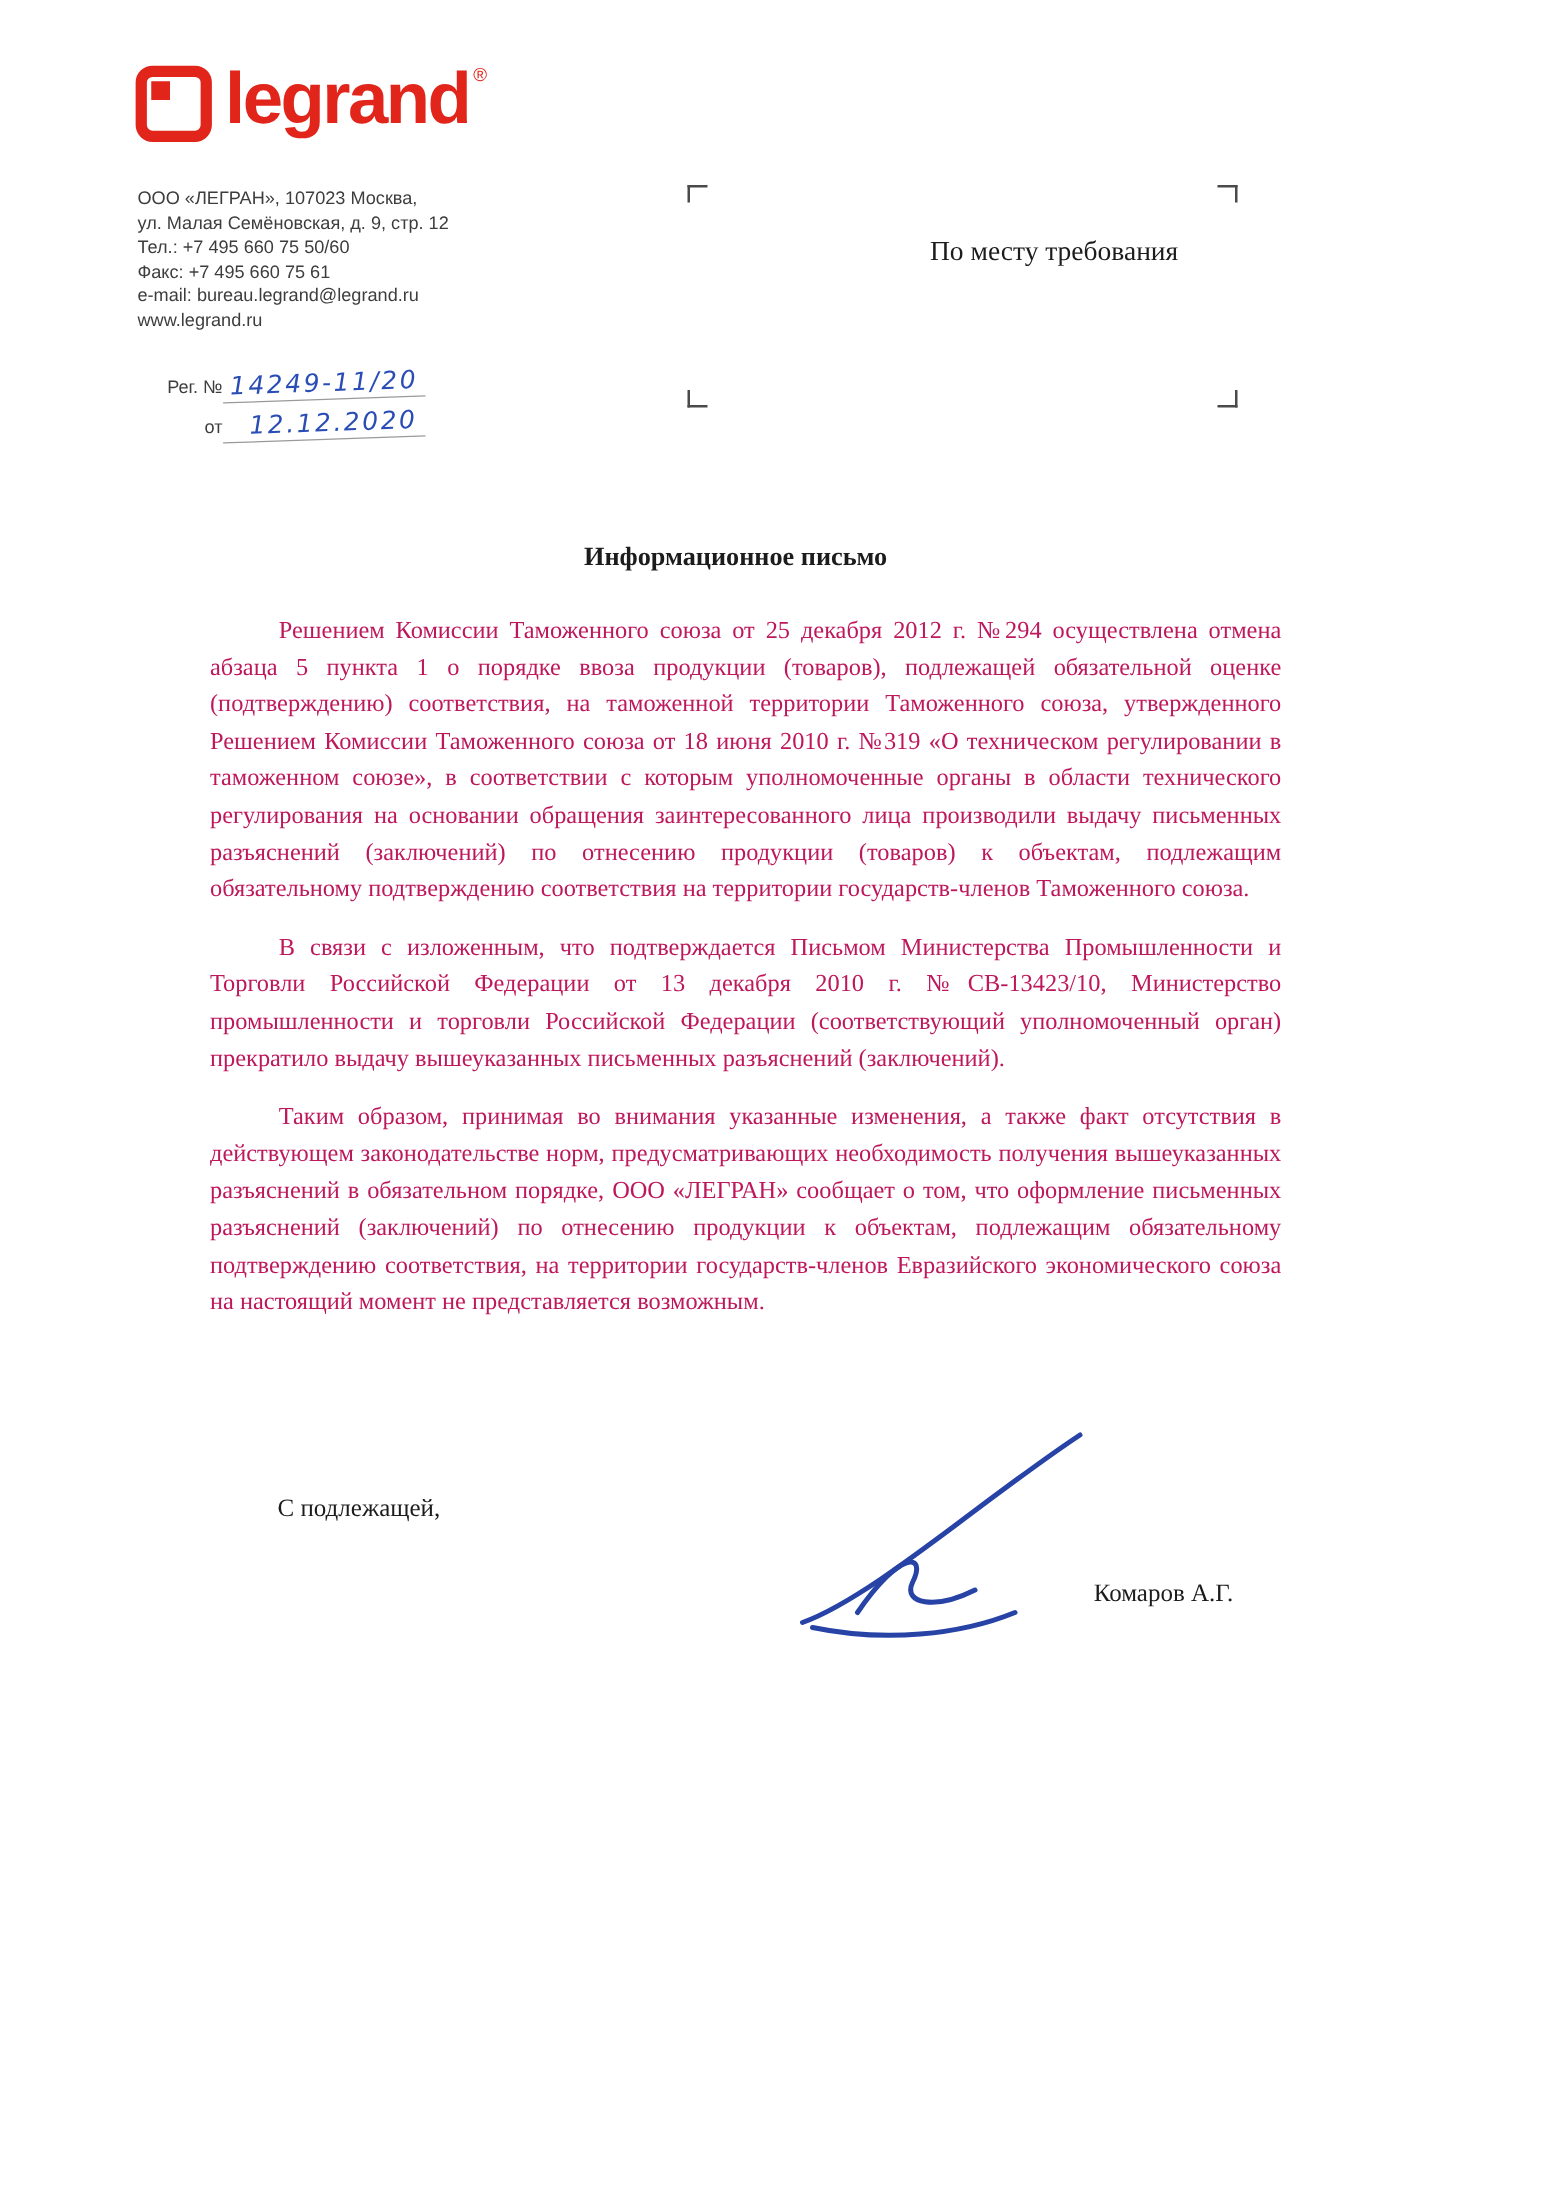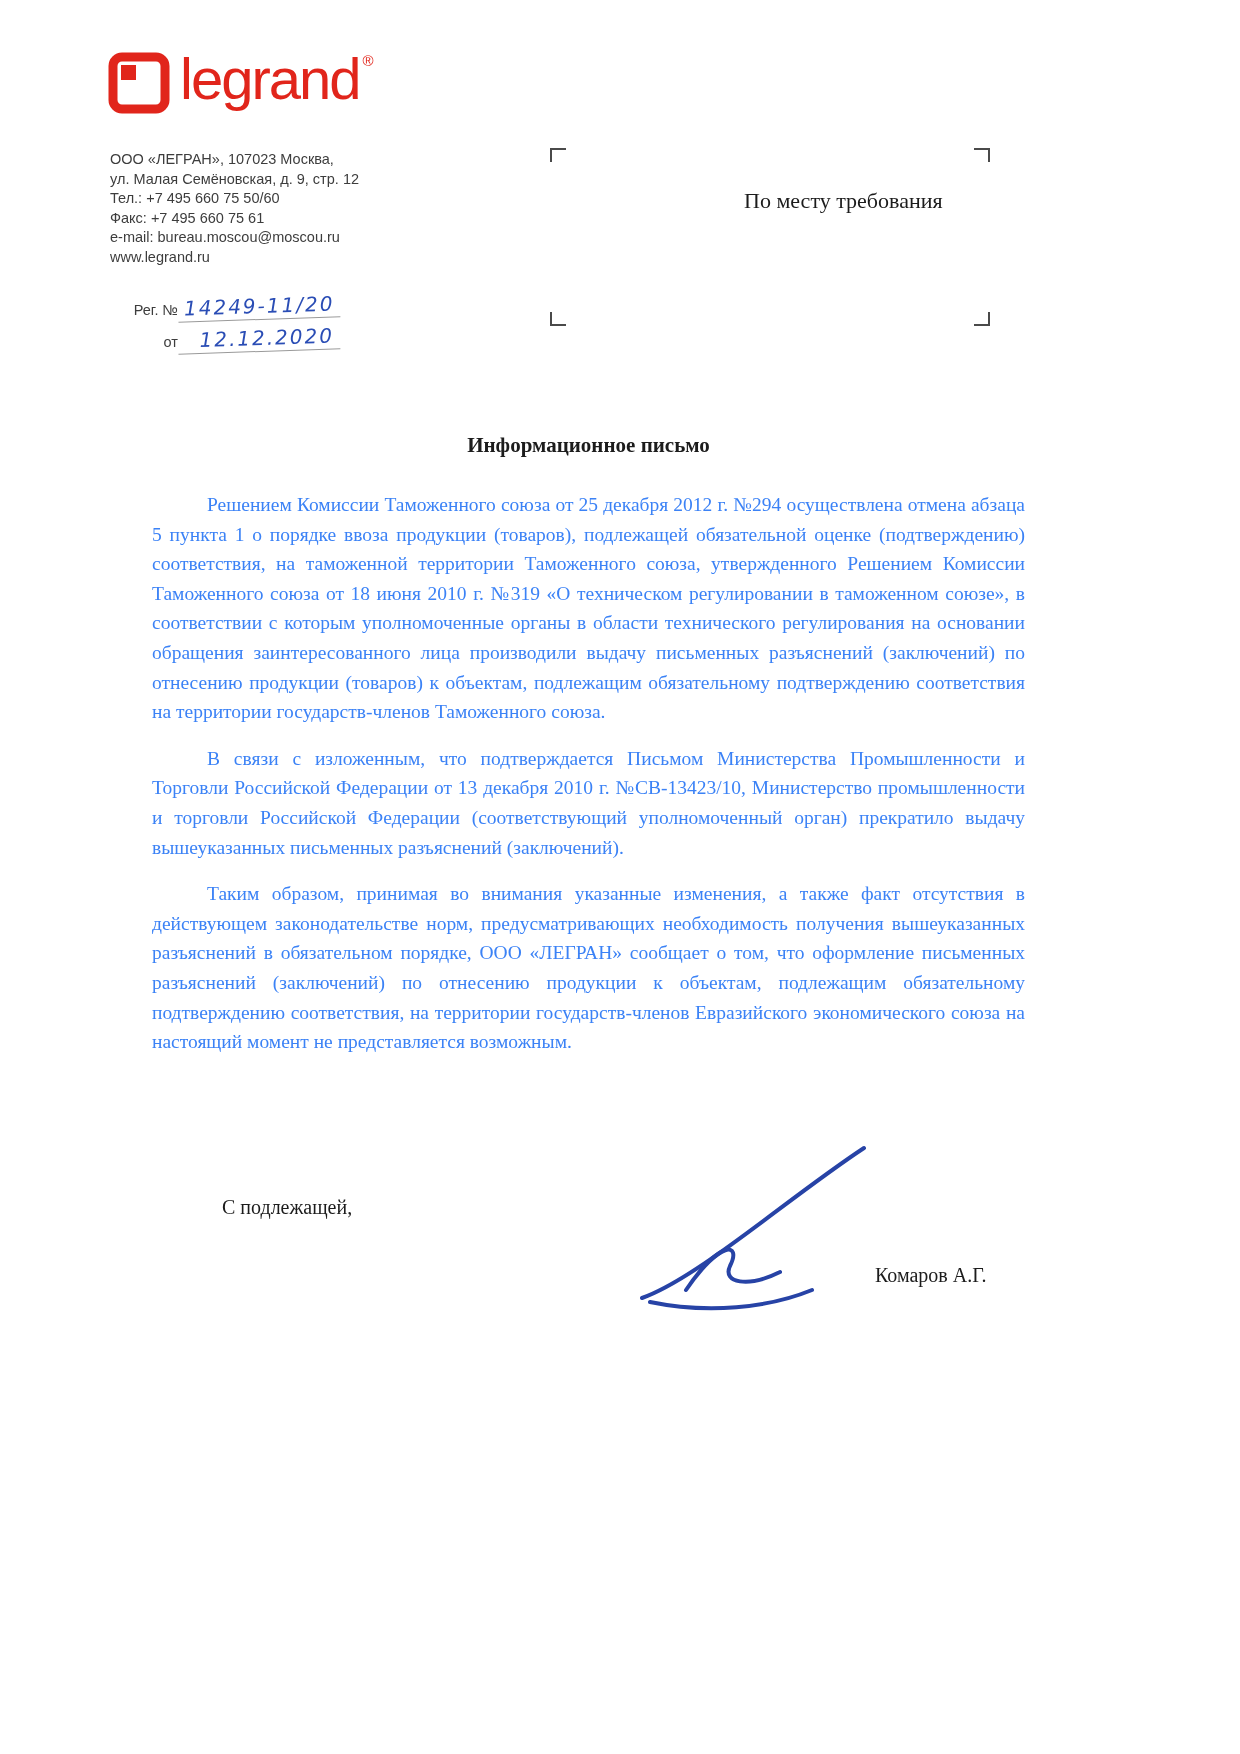--- a/index.html
+++ b/index.html
@@ -21,21 +21,21 @@
   .logo {
     position: absolute;
     top: 50px;
     left: 108px;
     display: flex;
     align-items: flex-start;
   }
   .logo-mark { display: block; margin-top: 2px; }
   .wordmark {
     font-family: "Liberation Sans", sans-serif;
-    font-weight: normal;
+    font-weight: bold;
     font-size: 58px;
     line-height: 58px;
     letter-spacing: -2px;
     color: #e1251b;
     margin-left: 10px;
   }
   .registered {
     font-family: "Liberation Sans", sans-serif;
     font-size: 15px;
     color: #e1251b;
@@ -104,26 +104,26 @@
     left: 152px;
     width: 873px;
   }
   .letter-title {
     text-align: center;
     font-size: 21px;
     font-weight: bold;
     margin: 17px 0 32px 0;
   }
   .letter-body p {
-    margin: 0 0 17px 0;
+    margin: 0 0 17px 16px;
     font-size: 19.5px;
     line-height: 29.6px;
     text-align: justify;
     text-indent: 55px;
-    color: #3b82f6;
+    color: #be185d;
   }
 
   
   .salutation {
     position: absolute;
     left: 222px;
     top: 1196px;
     font-size: 20px;
   }
   .signer-position {
@@ -160,21 +160,21 @@
     </svg>
     <div class="wordmark">legrand</div>
     <div class="registered">®</div>
   </div>
 
   <div class="letterhead">
     <div>ООО «ЛЕГРАН», 107023 Москва,</div>
     <div>ул. Малая Семёновская, д. 9, стр. 12</div>
     <div>Тел.:   +7 495 660 75 50/60</div>
     <div>Факс: +7 495 660 75 61</div>
-    <div>e-mail: bureau.moscou@moscou.ru</div>
+    <div>e-mail: bureau.legrand@legrand.ru</div>
     <div>www.legrand.ru</div>
   </div>
 
   <div class="reg-block">
     <div class="reg-row">
       <div class="reg-label">Рег. №</div>
       <div class="handwritten">14249-11/20</div>
     </div>
     <div class="reg-row">
       <div class="reg-label">от</div>

